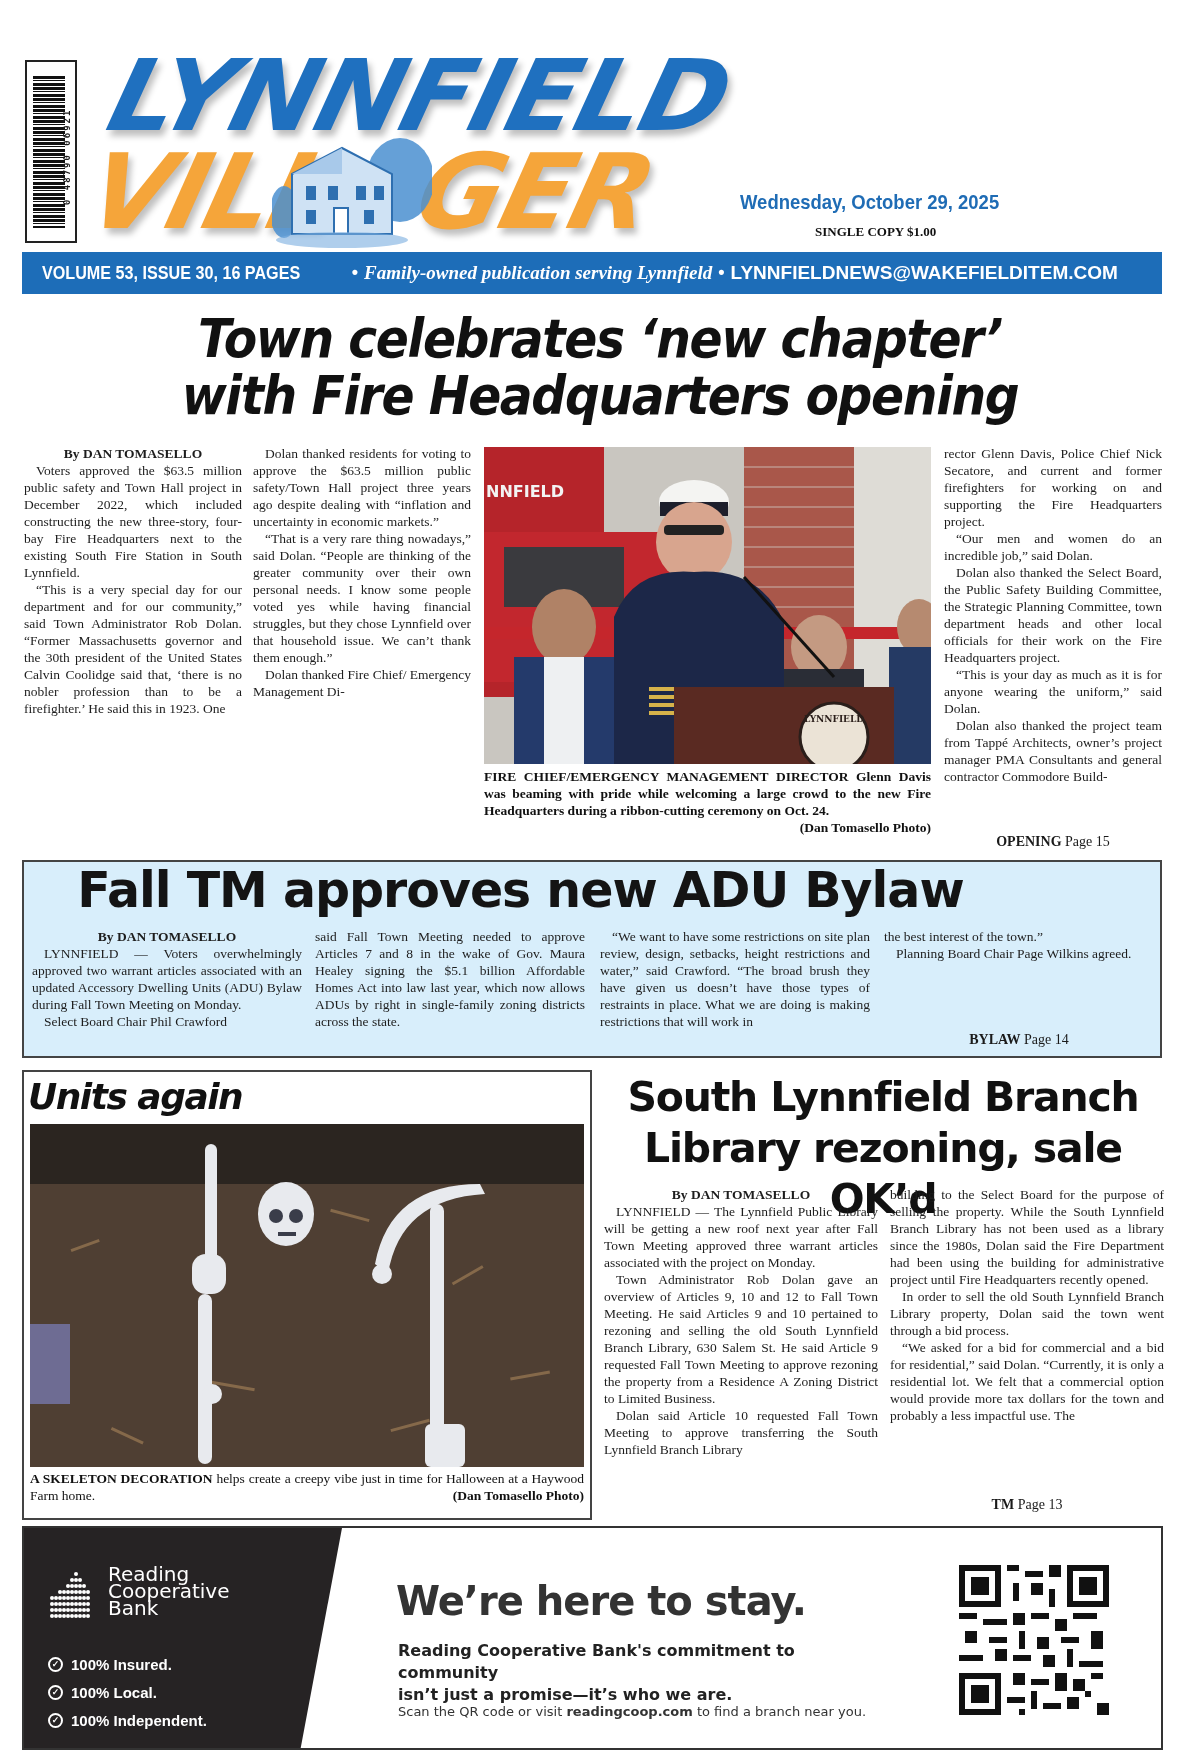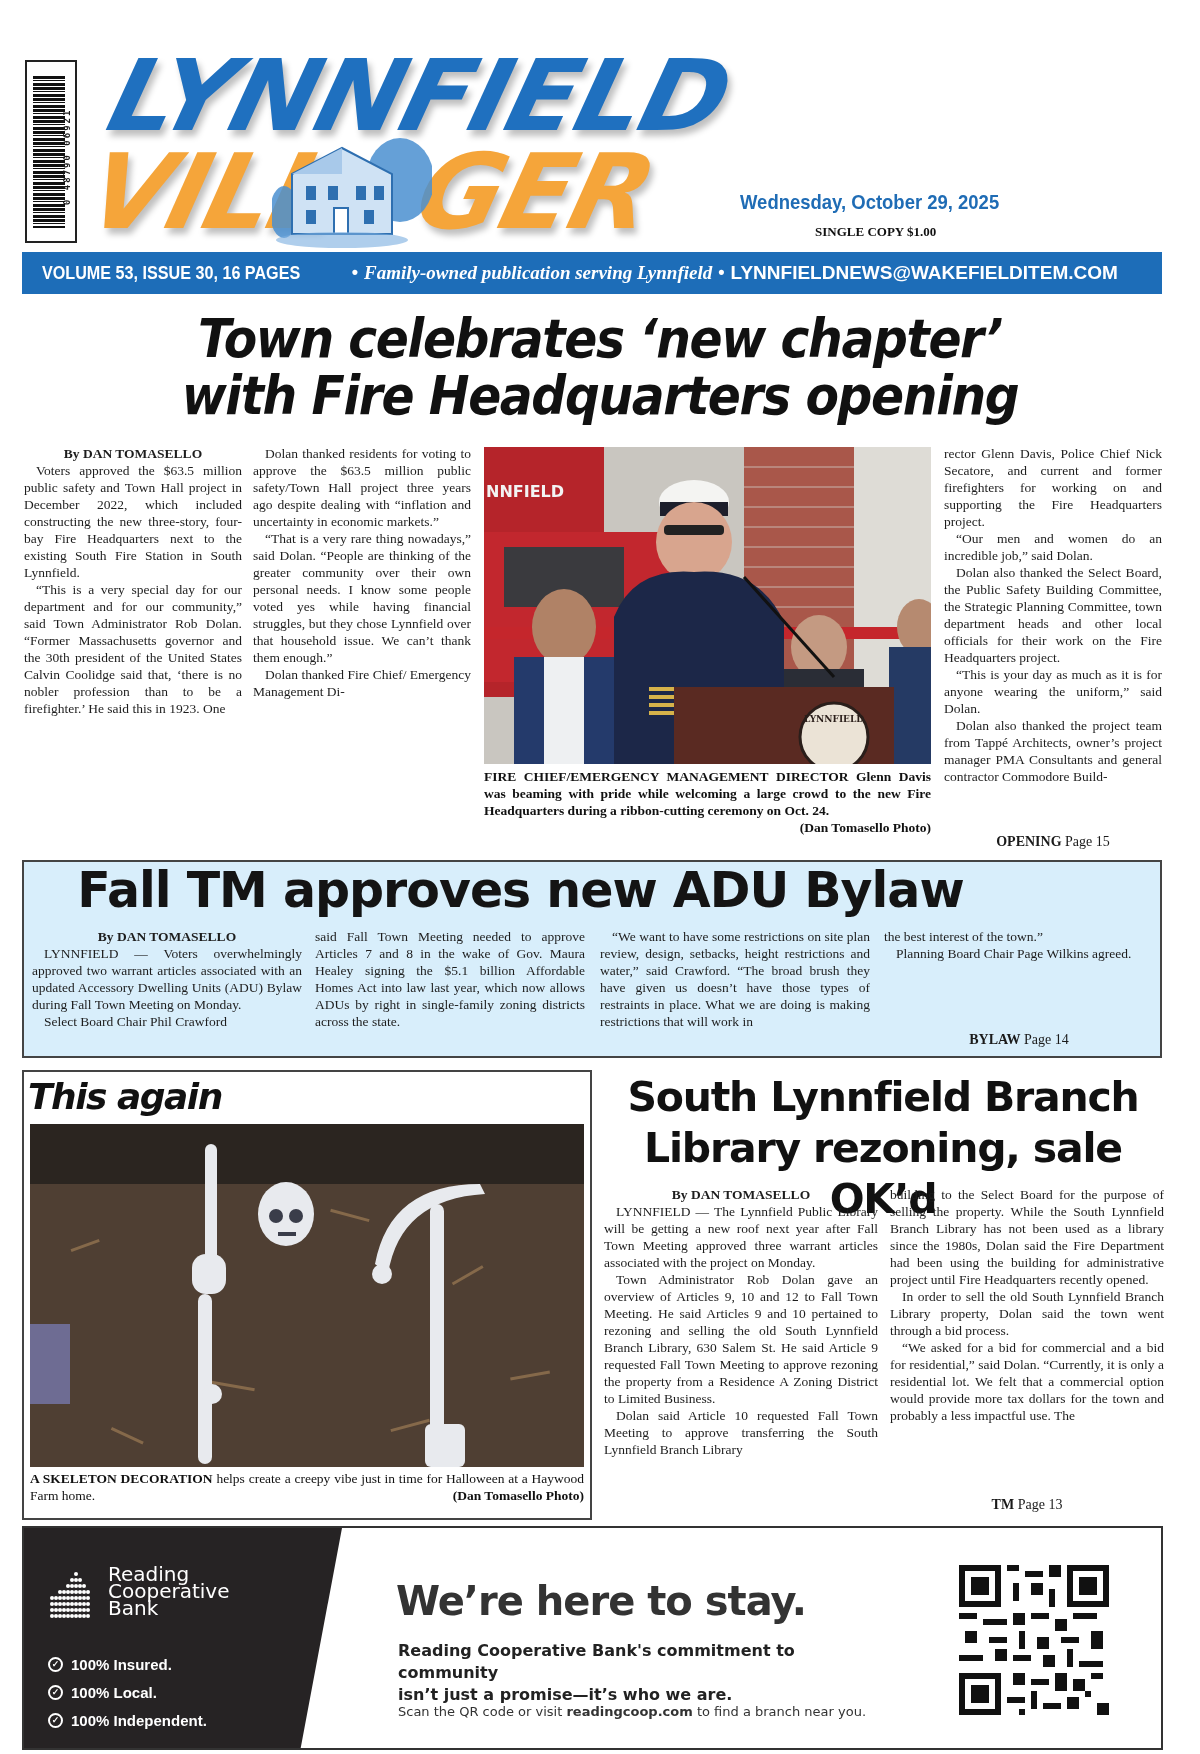--- a/index.html
+++ b/index.html
@@ -204,21 +204,21 @@
 <div class="abs col" style="left:884px; top:928px; width:270px;">
   <p style="text-indent:0">the best interest of the town.”</p>
   <p>Planning Board Chair Page Wilkins agreed.</p>
 </div>
 <div class="abs jump" style="left:884px; top:1032px; width:270px;">
   <b>BYLAW</b>
   <span>Page 14</span>
 </div>
 
 <div class="abs dead-box"></div>
-<div class="abs dead-h">This again</div>
+<div class="abs dead-h">Units again</div>
 <svg class="abs photo2" viewBox="0 0 554 343" preserveAspectRatio="none">
   <rect width="554" height="343" fill="#4f3f33"></rect>
   <rect width="554" height="60" fill="#2b2520"></rect>
   <g fill="#9d7b55" opacity="0.7">
     <rect x="40" y="120" width="30" height="3" transform="rotate(-20 55 121)"></rect>
     <rect x="300" y="90" width="40" height="3" transform="rotate(15 320 91)"></rect>
     <rect x="420" y="150" width="35" height="3" transform="rotate(-30 437 151)"></rect>
     <rect x="180" y="260" width="45" height="3" transform="rotate(10 200 261)"></rect>
     <rect x="360" y="300" width="40" height="3" transform="rotate(-15 380 301)"></rect>
     <rect x="80" y="310" width="35" height="3" transform="rotate(25 97 311)"></rect>

